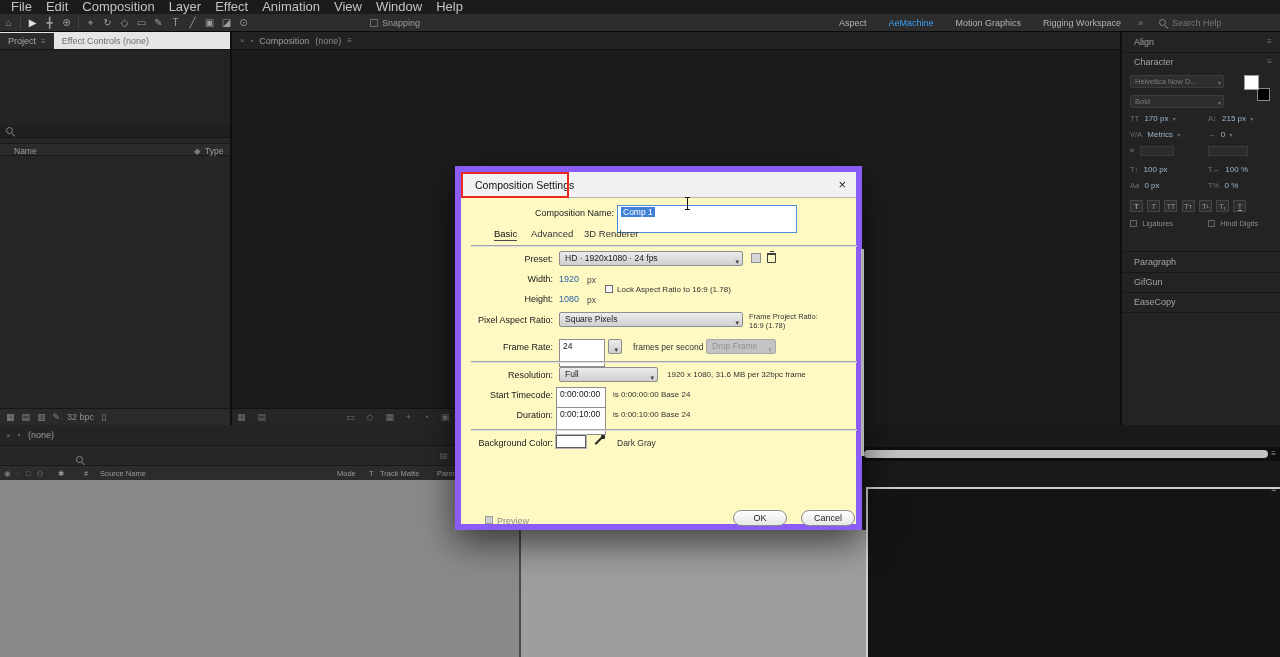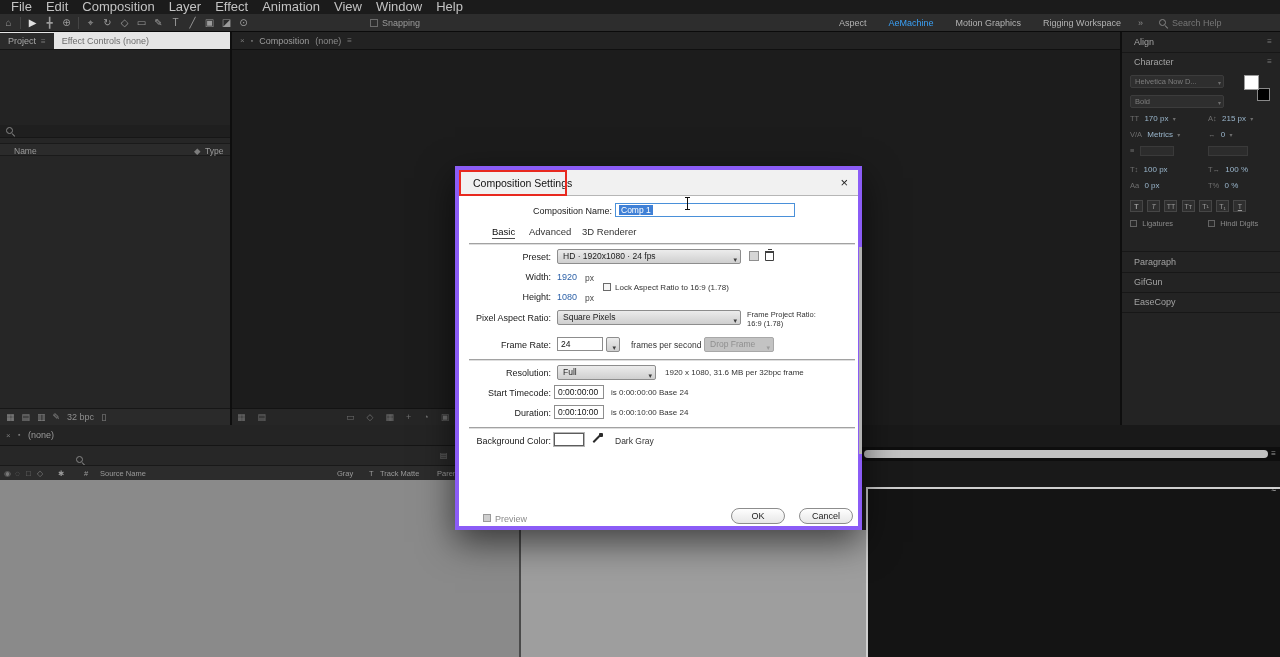--- a/index.html
+++ b/index.html
@@ -70,39 +70,39 @@
   .grayL{left:0;top:480px;width:519px;height:177px;background:#8a8a8a}
   .vdiv{left:519px;top:480px;width:2px;height:177px;background:#4a4a4a}
   .grayM{left:521px;top:530px;width:345px;height:127px;background:#9e9e9e}
   .midunder{left:519px;top:425px;width:343px;height:105px;background:#2a2a2a}
   .brarea{left:862px;top:425px;width:418px;height:62px;background:#191919}
   .sbtrack{position:absolute;left:0;top:22px;right:0;height:14px;background:#0e0e0e}
   .sbthumb{position:absolute;left:2px;top:3px;right:12px;height:8px;background:#c2c2c2;border-radius:4px}
   .darkrect{left:866px;top:487px;width:414px;height:170px;background:#141414;border-top:2px solid #cfcfcf;border-left:2px solid #cfcfcf}
 
   
-  .dialog{left:455px;top:166px;width:407px;height:364px;background:#ffffff;border:4px solid #8b5cf6;
+  .dialog{left:455px;top:166px;width:407px;height:364px;background:#fef9c3;border:6px solid #8b5cf6;
           box-shadow:0 12px 34px rgba(0,0,0,.6);z-index:20;font-family:"Liberation Sans","DejaVu Sans",sans-serif}
   .dlg-title{position:absolute;left:0;top:0;right:0;height:26px;background:#f1f1f1;border-bottom:1px solid #b6b6b6}
   .dlg-title-text{position:absolute;left:14px;top:7px;font-size:10.5px;color:#111}
   .dlg-close{position:absolute;right:10px;top:5px;font-size:13px;color:#222}
   .redbox{position:absolute;left:0;top:0;width:108px;height:26px;border:2px solid var(--annotation,#e8291f);z-index:31}
   .dl{position:absolute;left:0;width:92px;text-align:right;font-size:9px;color:#202020}
   .dval{position:absolute;font-size:9px;color:var(--dialog_value,#2e62a8)}
   .dunit{position:absolute;font-size:8.5px;color:#4a4a4a}
   .dinfo{position:absolute;font-size:8px;color:#333}
   .dtab{position:absolute;font-size:9.5px;color:#333}
   .dtab.active{color:#0d0d0d;border-bottom:1px solid #4a4a4a;padding-bottom:1px}
   .dsep{position:absolute;left:10px;width:386px;height:2px;border-top:1px solid #a2a2a2;border-bottom:1px solid #dedede}
   .dd{position:absolute;height:15px;background:linear-gradient(#ececec,#cfcfcf);border:1px solid #8d8d8d;border-radius:2px;
       font-size:8.5px;color:#1c1c1c;line-height:13px;padding:0 12px 0 5px;white-space:nowrap}
   .dd .caret{position:absolute;right:3px;top:3px;font-size:7px;color:#3d3d3d}
   .dd.disabled{background:#c3c3c3;color:#8f8f8f;border-color:#a8a8a8}
   .dd.disabled .caret{color:#9c9c9c}
-  .dfield{position:absolute;height:14px;background:#fff;border:1px solid #8d8d8d;font-size:8.5px;color:#111;line-height:12px;padding:0 3px;white-space:nowrap}
+  .dfield{position:absolute;height:28px;background:#fff;border:1px solid #8d8d8d;font-size:8.5px;color:#111;line-height:12px;padding:0 3px;white-space:nowrap}
   .namefield{border:1px solid #4a90d9}
   .seltext{background:var(--selection,#3f80d6);color:#fff;padding:0 2px;font-size:8.5px}
   .cbl{position:absolute;width:8px;height:8px;border:1px solid #6a6a6a;background:#f5f5f5}
   .dbtn{position:absolute;width:54px;height:16px;background:linear-gradient(#fefefe,#e7e7e7);border:1px solid #8d8d8d;border-radius:8px;
         font-size:9px;color:#1d1d1d;text-align:center;line-height:14px}
   .swatch{position:absolute;width:30px;height:13px;background:#fff;border:1px solid #5c5c5c;box-shadow:0 0 0 1px #b5b5b5}
   .icon-eyedropper{position:absolute;width:12px;height:12px}
   .icon-eyedropper::before{content:"";position:absolute;left:0;top:5px;width:9px;height:2px;background:#2b2b2b;transform:rotate(-45deg)}
   .icon-eyedropper::after{content:"";position:absolute;right:1px;top:0;width:4px;height:4px;background:#2b2b2b;border-radius:1px}
   .icon-save{position:absolute;width:10px;height:10px;border:1px solid #8f8f8f;background:#d6d6d6}
@@ -324,21 +324,21 @@
     <span class="r tl-icons" style="left:470px;top:5px">▦</span>
   </div>
   <div class="tlrow r" style="top:465px;height:15px;background:#2c2c2c;border-top:1px solid #191919">
     <span class="r tl-icons" style="left:4px;top:3px">◉</span>
     <span class="r tl-icons" style="left:15px;top:3px">◌</span>
     <span class="r tl-icons" style="left:26px;top:3px">□</span>
     <span class="r tl-icons" style="left:37px;top:3px">◇</span>
     <span class="r colhdr" style="left:58px;top:3px">✱</span>
     <span class="r colhdr" style="left:84px;top:3px">#</span>
     <span class="r colhdr" style="left:100px;top:3px">Source Name</span>
-    <span class="r colhdr" style="left:337px;top:3px">Gray</span>
+    <span class="r colhdr" style="left:337px;top:3px">Mode</span>
     <span class="r colhdr" style="left:369px;top:3px">T</span>
     <span class="r colhdr" style="left:380px;top:3px">Track Matte</span>
     <span class="r colhdr" style="left:437px;top:3px">Parent &amp; Link</span>
   </div>
 
   <div class="grayL r"></div>
   <div class="vdiv r"></div>
   <div class="grayM r"></div>
 
   <div class="brarea r">

